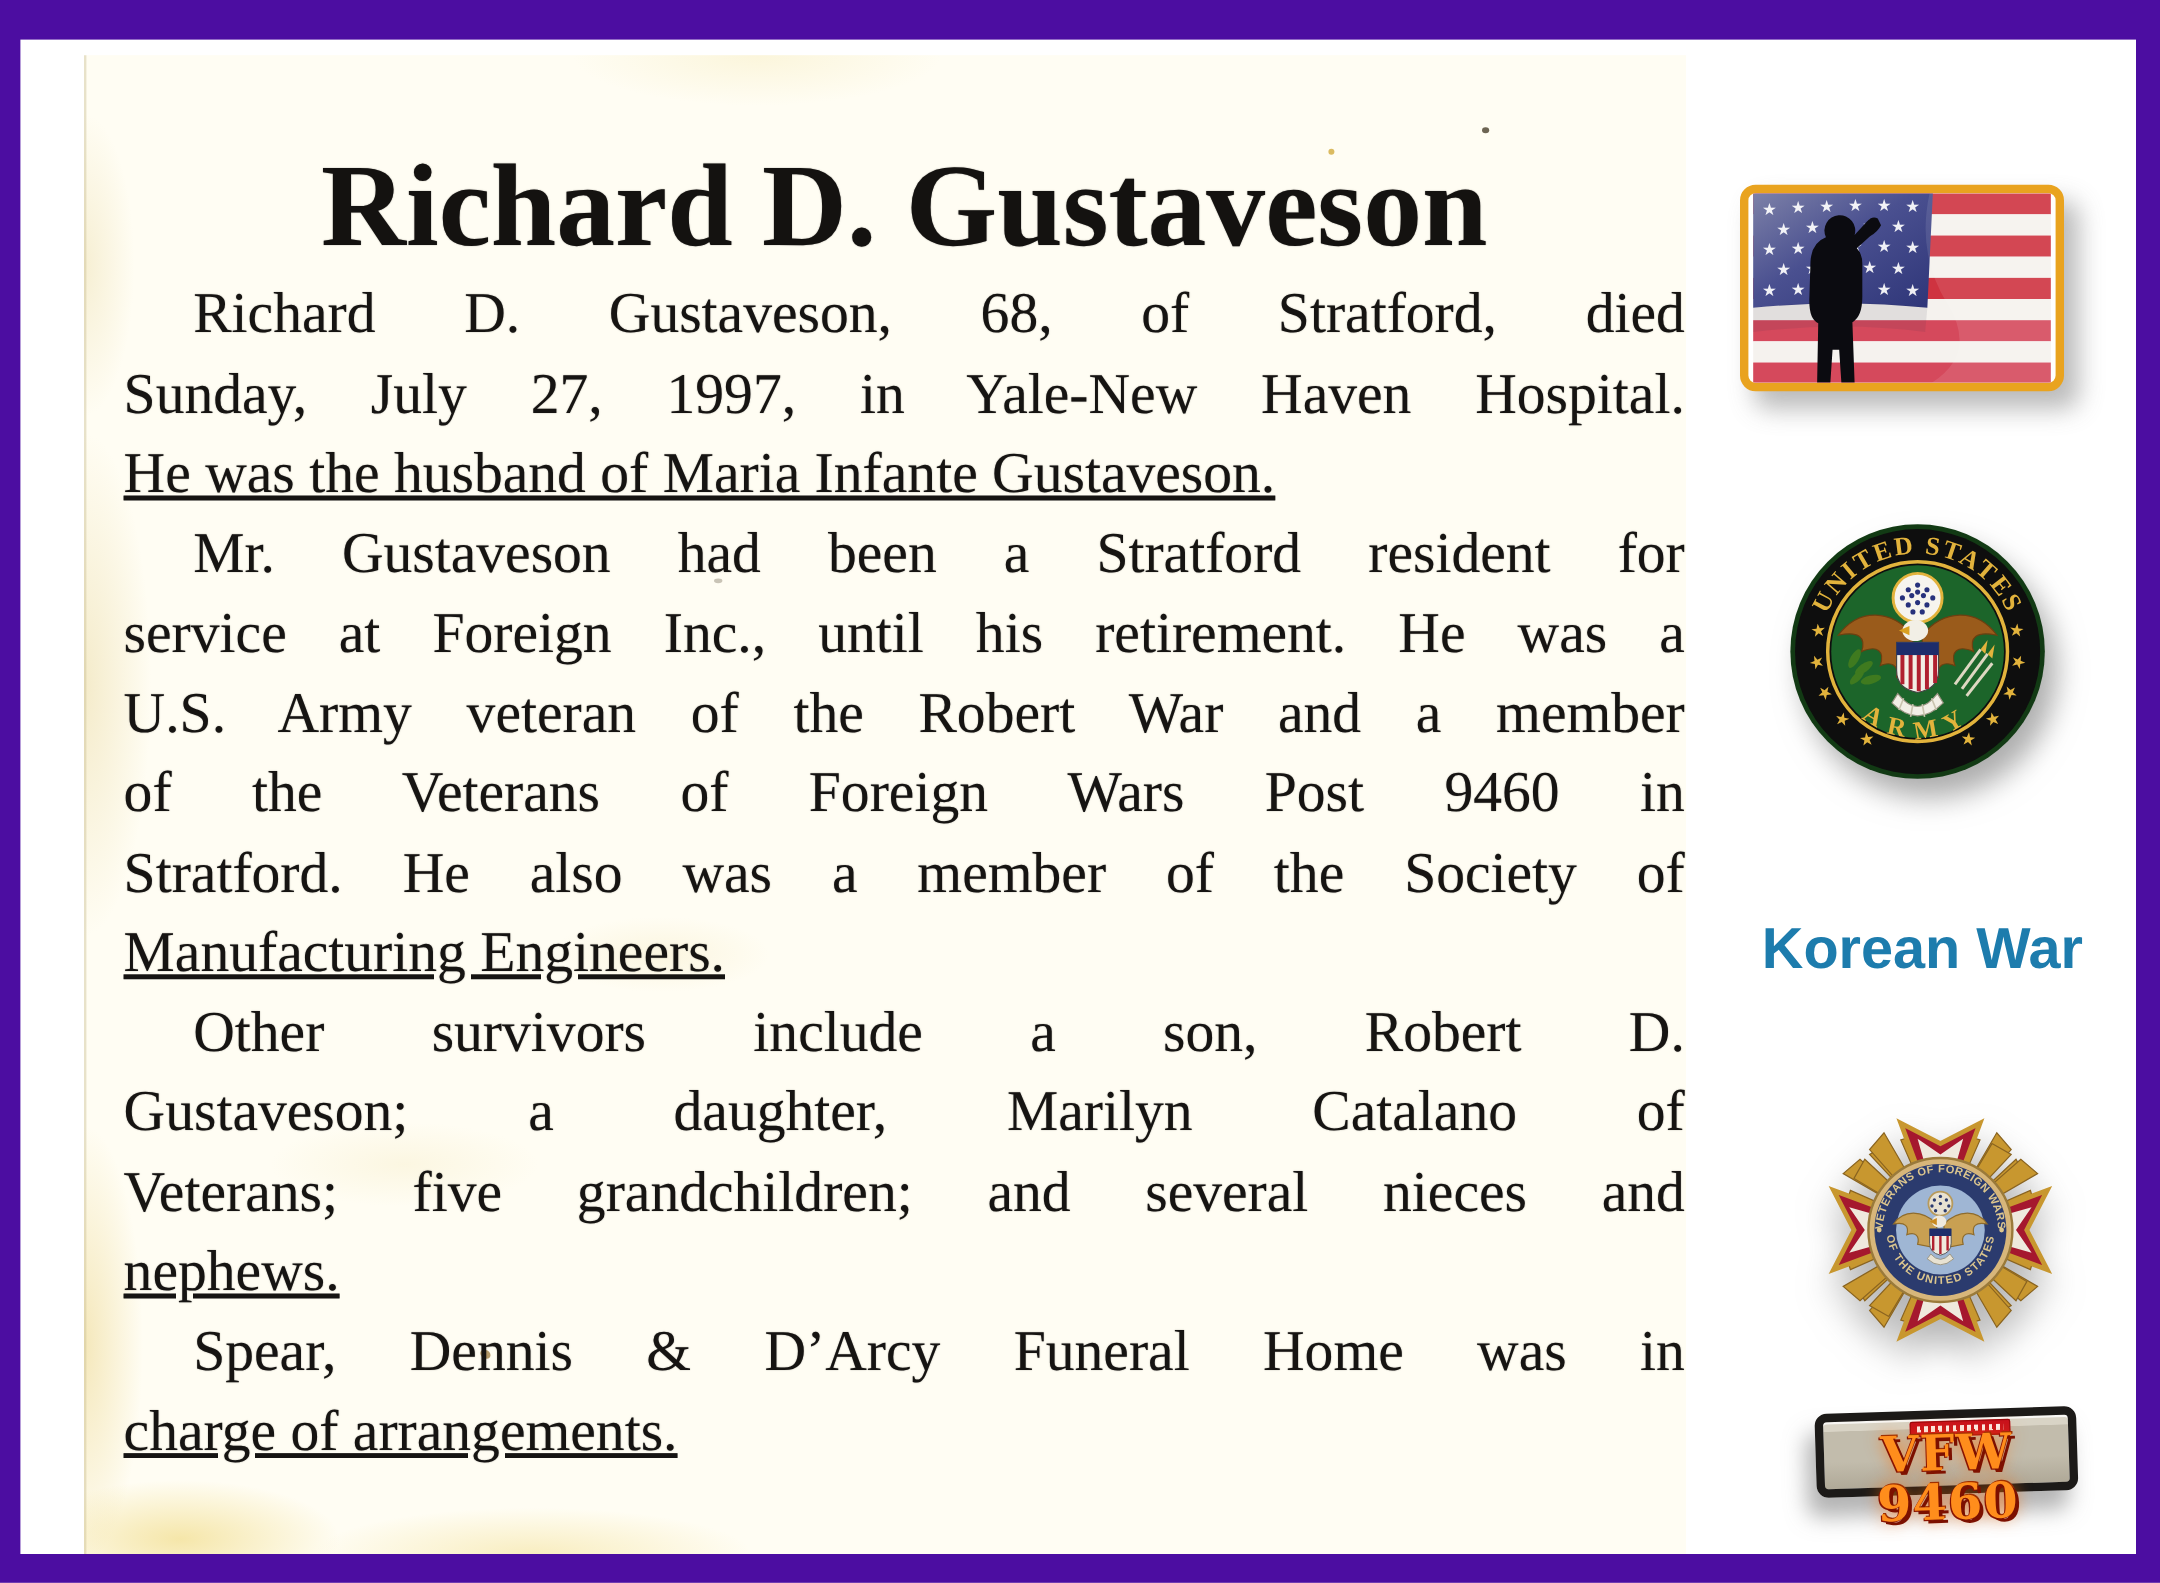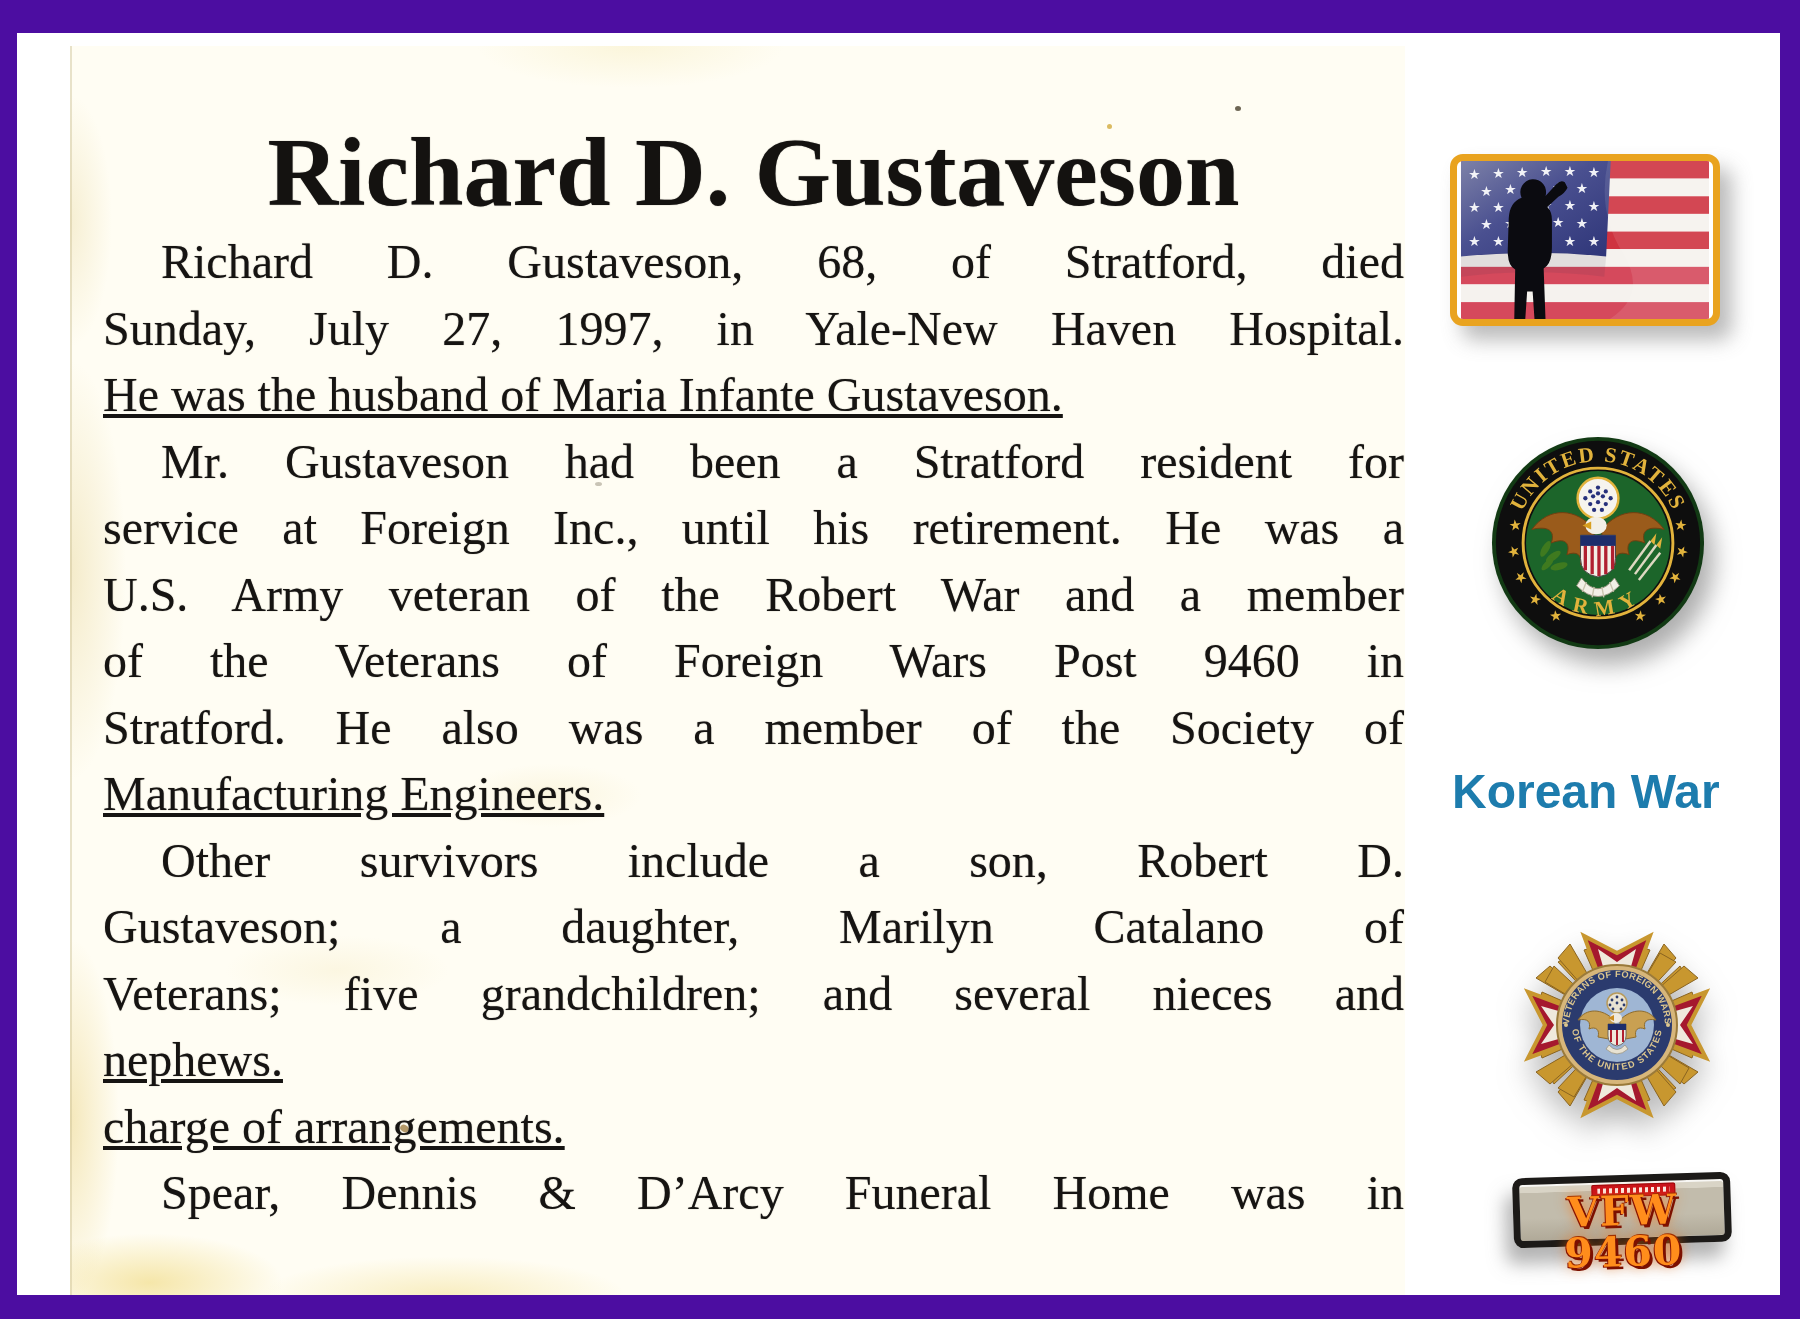--- a/index.html
+++ b/index.html
@@ -53,21 +53,21 @@
   }
   .flag-box svg { display:block; width:100%; height:100%; }
 
   .army-seal { position:absolute; left:1474px; top:403px; width:214px; height:214px;
     filter:drop-shadow(10px 16px 12px rgba(105,105,105,.55)); }
   .army-seal svg { display:block; width:100%; height:100%; }
 
   .korean-war {
     position:absolute; left:1435px; top:731px; width:300px;
     font-family:"Liberation Sans", sans-serif; font-weight:bold;
-    font-size:48px; color:#1d7cad; letter-spacing:0px;
+    font-size:48px; text-align:center; color:#1d7cad; letter-spacing:0px;
   }
 
   .vfw-medal { position:absolute; left:1493px; top:885px; width:214px; height:214px;
     filter:drop-shadow(0px 16px 14px rgba(105,105,105,.5)); }
   .vfw-medal svg { display:block; width:100%; height:100%; }
 
   .vfw-sign {
     position:absolute; left:1496px; top:1142px; width:218px; height:70px;
     transform:rotate(-1.8deg);
     border:7px solid #1c1a18; border-radius:10px;
@@ -112,22 +112,22 @@
     <div class="line ind">Mr. Gustaveson had been a Stratford resident for</div>
     <div class="line">service at Foreign Inc., until his retirement. He was a</div>
     <div class="line">U.S. Army veteran of the Robert War and a member</div>
     <div class="line">of the Veterans of Foreign Wars Post 9460 in</div>
     <div class="line">Stratford. He also was a member of the Society of</div>
     <div class="line end">Manufacturing Engineers.</div>
     <div class="line ind">Other survivors include a son, Robert D.</div>
     <div class="line">Gustaveson; a daughter, Marilyn Catalano of</div>
     <div class="line">Veterans; five grandchildren; and several nieces and</div>
     <div class="line end">nephews.</div>
+    <div class="line ind">Spear, Dennis &amp; D’Arcy Funeral Home was in</div>
     <div class="line end">charge of arrangements.</div>
-    <div class="line ind">Spear, Dennis &amp; D’Arcy Funeral Home was in</div>
   </div>
 
   <div class="flag-box">
     <svg viewBox="0 0 270 172">
 
       <g>
         <rect x="0" y="0" width="270" height="19.2" fill="#cf3340"></rect>
         <rect x="0" y="19.2" width="270" height="19.2" fill="#f5f2ee"></rect>
         <rect x="0" y="38.4" width="270" height="19.2" fill="#cf3340"></rect>
         <rect x="0" y="57.6" width="270" height="19.2" fill="#f5f2ee"></rect>

